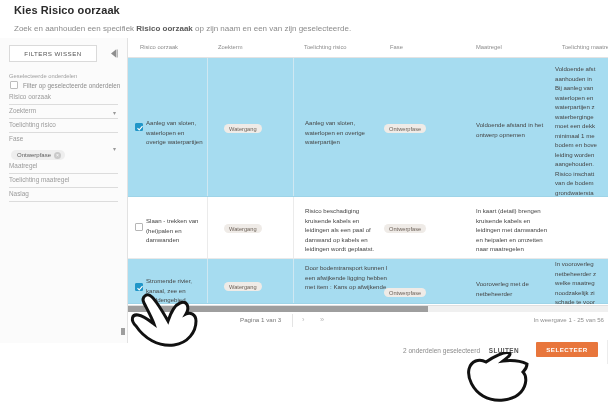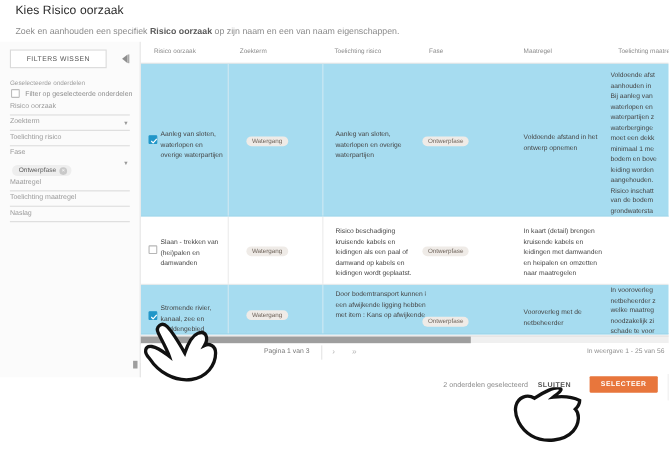--- a/index.html
+++ b/index.html
@@ -9,21 +9,21 @@
     font-family:"Liberation Sans", sans-serif;
     background:#ffffff;
     color:#3c3c3c;
     overflow:hidden;
     position:relative;
   }
 
   
   #page-title {
     position:absolute; left:14px; top:4px;
-    font-size:11px; font-weight:normal; color:#2b2b2b;
+    font-size:11px; font-weight:bold; color:#2b2b2b;
     letter-spacing:.1px;
   }
   #page-subtitle {
     position:absolute; left:14px; top:24px;
     font-size:8px; color:#8b8b8b; white-space:nowrap;
   }
   #page-subtitle b { color:#5a5a5a; font-weight:bold; }
 
   
   #sidebar {
@@ -193,21 +193,21 @@
 
   
   .cursor-hand { position:absolute; pointer-events:none; }
   #cursor-1 { left:128px; top:290px; }
   #cursor-2 { left:465px; top:352px; }
 </style>
 </head>
 <body>
 
 <div id="page-title">Kies Risico oorzaak</div>
-<div id="page-subtitle"><span>Zoek en aanhouden een specifiek </span><b>Risico oorzaak</b><span> op zijn naam en een van naam eigenschappen.</span></div>
+<div id="page-subtitle"><span>Zoek en aanhouden een specifiek </span><b>Risico oorzaak</b><span> op zijn naam en een van zijn geselecteerde.</span></div>
 
 <div id="sidebar">
 
   <div id="clear-filters-row">
     <button id="clear-filters-button">FILTERS WISSEN</button>
     <span id="collapse-icon">
       <svg width="8" height="9" viewBox="0 0 8 9">
           <polygon points="6,0.5 6,8.5 1,4.5" fill="#8e8e8e"></polygon>
           <rect x="6.6" y="0.5" width="1" height="8" fill="#8e8e8e"></rect>
         </svg>

